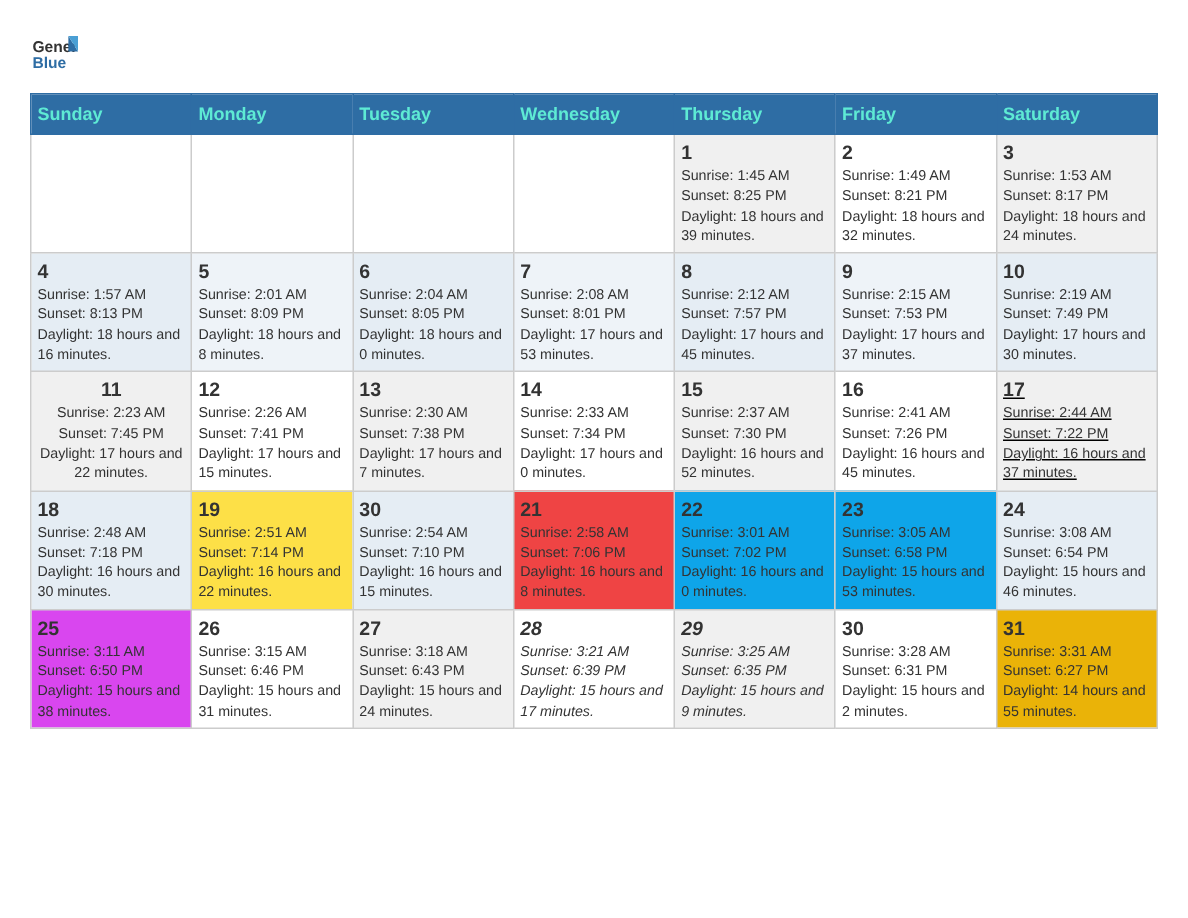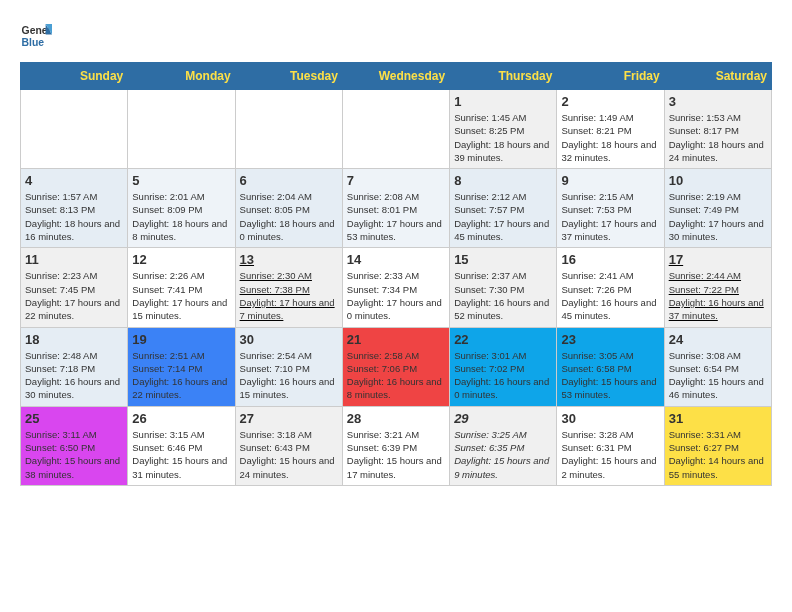--- a/index.html
+++ b/index.html
@@ -37,23 +37,23 @@
       font-size: 16px;
       color: #555;
     }
     table {
       width: 100%;
       border-collapse: collapse;
       font-size: 11px;
     }
     thead tr th {
       background-color: #2e6da4;
-      color: #fde047;
+      color: #5eead4;
       padding: 6px 4px;
-      text-align: right;
+      text-align: left;
       font-size: 12px;
       font-weight: bold;
       border: 1px solid #2e6da4;
     }
     tbody tr td {
       vertical-align: top;
       padding: 4px 4px;
       border: 1px solid #ccc;
       width: calc(100% / 7);
       min-height: 80px;
@@ -160,29 +160,29 @@
         <td style="background: rgb(238, 243, 248);">
           <span class="day-number">9</span>
           <div class="day-info">Sunrise: 2:15 AM<br>Sunset: 7:53 PM<br>Daylight: 17 hours and 37 minutes.</div>
         </td>
         <td style="background: rgb(229, 237, 244);">
           <span class="day-number">10</span>
           <div class="day-info">Sunrise: 2:19 AM<br>Sunset: 7:49 PM<br>Daylight: 17 hours and 30 minutes.</div>
         </td>
       </tr>
       <tr>
-        <td style="background: rgb(240, 240, 240);">
+        <td style="background: rgb(240, 240, 240); text-align: center;">
           <span class="day-number">11</span>
           <div class="day-info">Sunrise: 2:23 AM<br>Sunset: 7:45 PM<br>Daylight: 17 hours and 22 minutes.</div>
         </td>
         <td style="background: rgb(255, 255, 255);">
           <span class="day-number">12</span>
           <div class="day-info">Sunrise: 2:26 AM<br>Sunset: 7:41 PM<br>Daylight: 17 hours and 15 minutes.</div>
         </td>
-        <td style="background: rgb(240, 240, 240); text-decoration: underline;">
+        <td style="background: rgb(240, 240, 240);">
           <span class="day-number">13</span>
           <div class="day-info">Sunrise: 2:30 AM<br>Sunset: 7:38 PM<br>Daylight: 17 hours and 7 minutes.</div>
         </td>
         <td style="background: rgb(255, 255, 255);">
           <span class="day-number">14</span>
           <div class="day-info">Sunrise: 2:33 AM<br>Sunset: 7:34 PM<br>Daylight: 17 hours and 0 minutes.</div>
         </td>
         <td style="background: rgb(240, 240, 240);">
           <span class="day-number">15</span>
           <div class="day-info">Sunrise: 2:37 AM<br>Sunset: 7:30 PM<br>Daylight: 16 hours and 52 minutes.</div>
@@ -194,21 +194,21 @@
         <td style="background: rgb(240, 240, 240); text-decoration: underline;">
           <span class="day-number">17</span>
           <div class="day-info">Sunrise: 2:44 AM<br>Sunset: 7:22 PM<br>Daylight: 16 hours and 37 minutes.</div>
         </td>
       </tr>
       <tr>
         <td style="background: rgb(229, 237, 244); margin-top: 20px;">
           <span class="day-number">18</span>
           <div class="day-info">Sunrise: 2:48 AM<br>Sunset: 7:18 PM<br>Daylight: 16 hours and 30 minutes.</div>
         </td>
-        <td style="background: #3b82f6;">
+        <td style="background: #fde047;">
           <span class="day-number">19</span>
           <div class="day-info">Sunrise: 2:51 AM<br>Sunset: 7:14 PM<br>Daylight: 16 hours and 22 minutes.</div>
         </td>
         <td style="background: rgb(229, 237, 244);">
           <span class="day-number">30</span>
           <div class="day-info">Sunrise: 2:54 AM<br>Sunset: 7:10 PM<br>Daylight: 16 hours and 15 minutes.</div>
         </td>
         <td style="background: #ef4444;">
           <span class="day-number">21</span>
           <div class="day-info">Sunrise: 2:58 AM<br>Sunset: 7:06 PM<br>Daylight: 16 hours and 8 minutes.</div>
@@ -232,31 +232,31 @@
           <div class="day-info">Sunrise: 3:11 AM<br>Sunset: 6:50 PM<br>Daylight: 15 hours and 38 minutes.</div>
         </td>
         <td style="background: rgb(255, 255, 255);">
           <span class="day-number">26</span>
           <div class="day-info">Sunrise: 3:15 AM<br>Sunset: 6:46 PM<br>Daylight: 15 hours and 31 minutes.</div>
         </td>
         <td style="background: rgb(240, 240, 240);">
           <span class="day-number">27</span>
           <div class="day-info">Sunrise: 3:18 AM<br>Sunset: 6:43 PM<br>Daylight: 15 hours and 24 minutes.</div>
         </td>
-        <td style="background: rgb(255, 255, 255);">
+        <td style="background: rgb(255, 255, 255); font-style: italic;">
           <span class="day-number">28</span>
           <div class="day-info">Sunrise: 3:21 AM<br>Sunset: 6:39 PM<br>Daylight: 15 hours and 17 minutes.</div>
         </td>
         <td style="background: rgb(240, 240, 240); font-style: italic;">
           <span class="day-number">29</span>
           <div class="day-info">Sunrise: 3:25 AM<br>Sunset: 6:35 PM<br>Daylight: 15 hours and 9 minutes.</div>
         </td>
         <td style="background: rgb(255, 255, 255);">
           <span class="day-number">30</span>
           <div class="day-info">Sunrise: 3:28 AM<br>Sunset: 6:31 PM<br>Daylight: 15 hours and 2 minutes.</div>
         </td>
-        <td style="background: #fde047;">
+        <td style="background: #eab308;">
           <span class="day-number">31</span>
           <div class="day-info">Sunrise: 3:31 AM<br>Sunset: 6:27 PM<br>Daylight: 14 hours and 55 minutes.</div>
         </td>
       </tr>
     </tbody>
 </table>
 
 </body></html>

